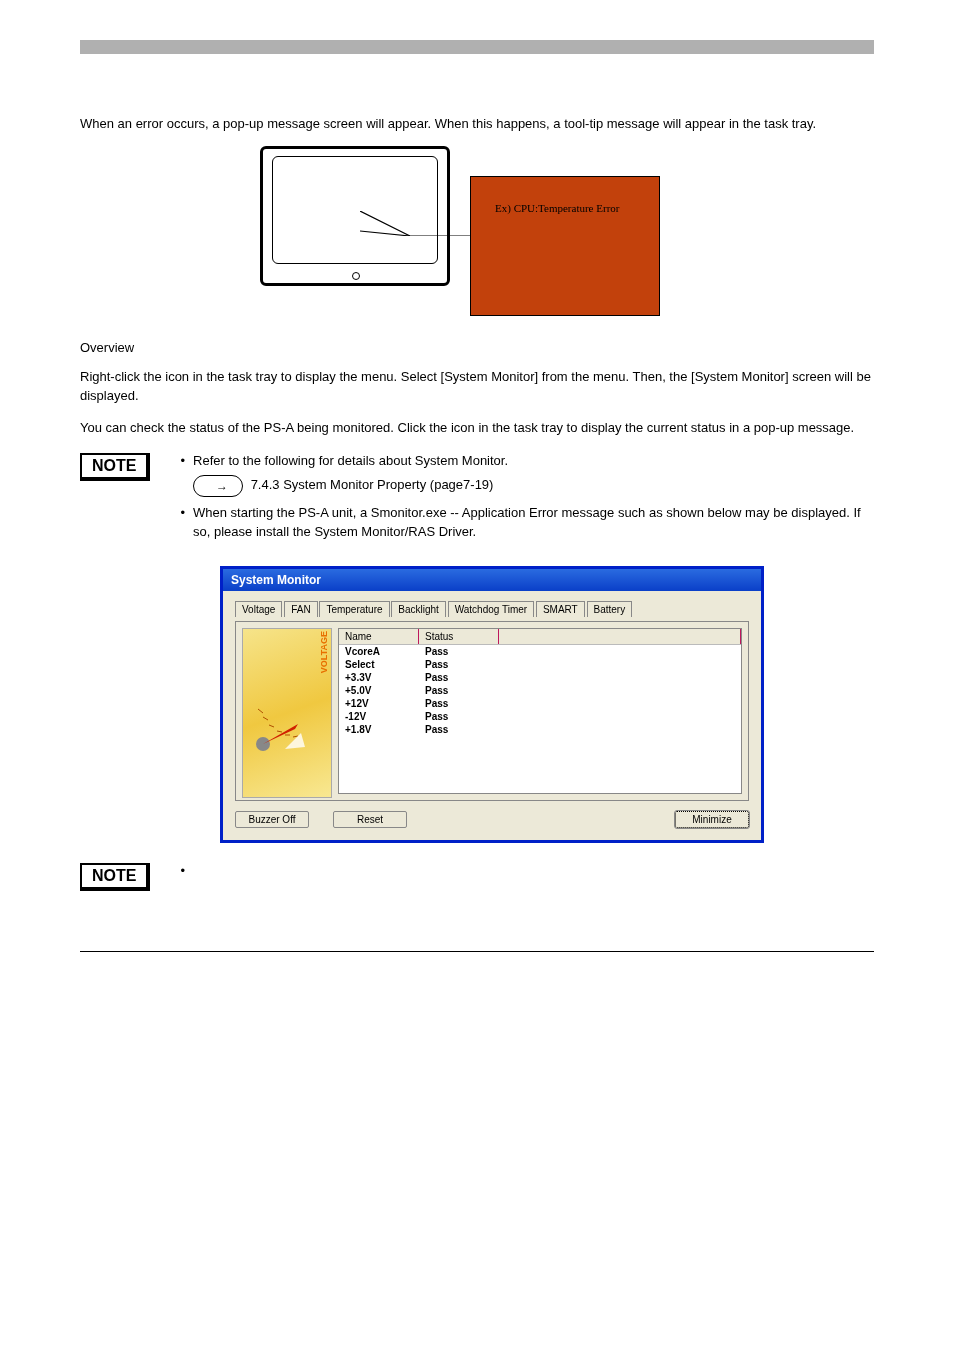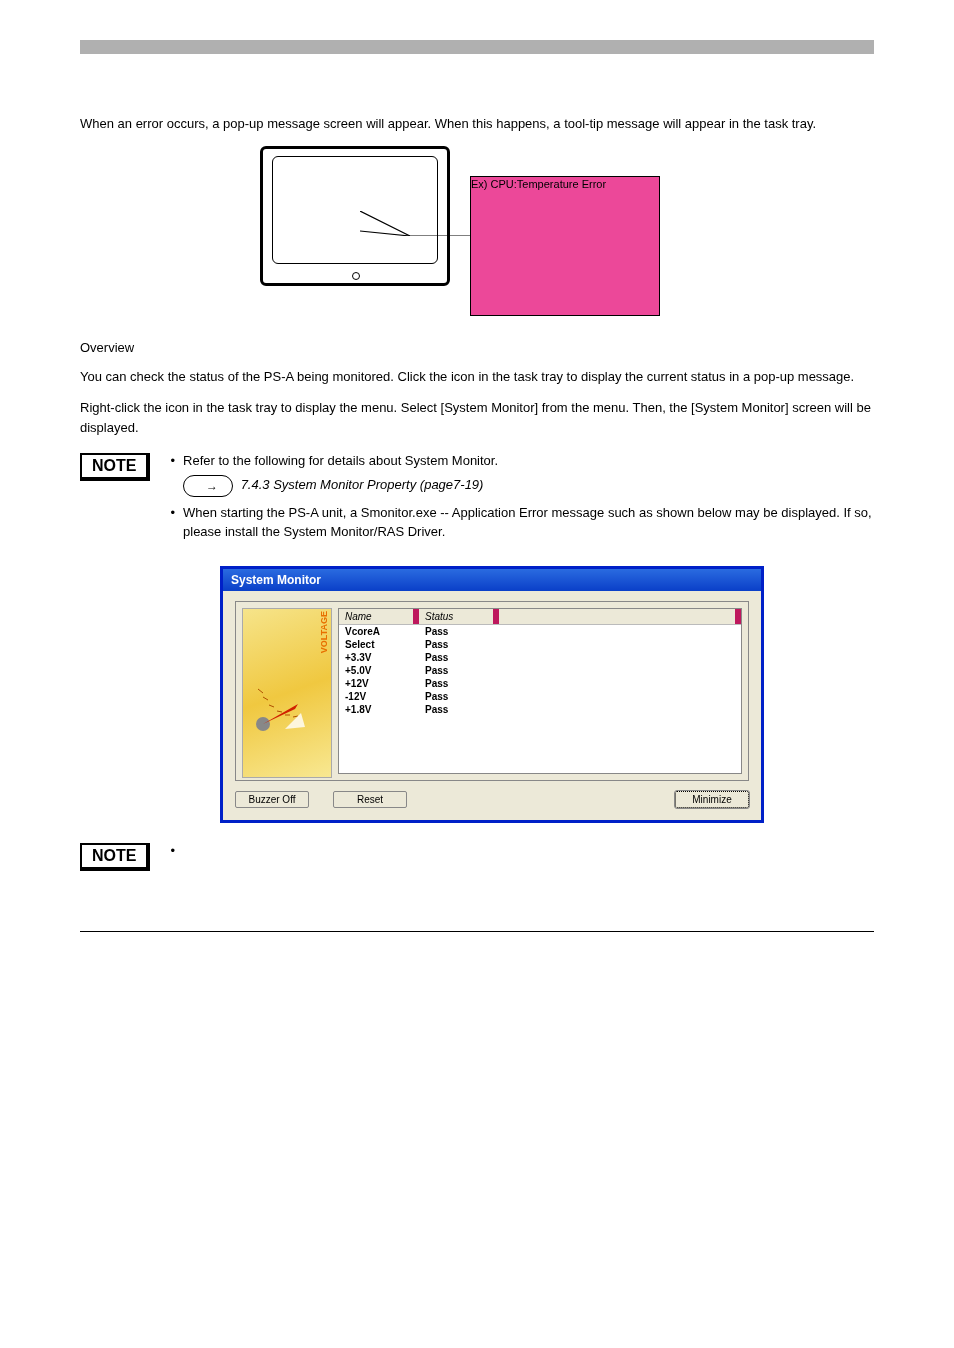--- a/index.html
+++ b/index.html
@@ -57,35 +57,36 @@
     left: 92px; top: 126px;
     width: 8px; height: 8px;
     border: 1px solid #000;
     border-radius: 50%;
   }
   .callout-box {
     position: absolute;
     left: 210px; top: 30px;
     width: 190px; height: 140px;
     border: 1.5px solid #000;
-    background: #ec4899;
-    padding: 0;
+    background: #c2410c;
+    padding: 24px;
     font-size: 11px;
     line-height: 1.4;
+    font-family: Liberation Serif, serif;
   }
   .callout-line {
     position: absolute;
     left: 100px; top: 65px;
     width: 110px; height: 25px;
   }
   .note-row {
     display: flex;
     align-items: flex-start;
     margin: 14px 0 8px 0;
-    gap: 20px;
+    gap: 30px;
   }
   .note-box {
     border: 2.5px solid #000;
     border-right-width: 4px;
     border-bottom-width: 4px;
     padding: 2px 10px;
     font-weight: bold;
     font-size: 16px;
     flex-shrink: 0;
     margin-top: 2px;
@@ -187,22 +188,21 @@
     font-size: 10px;
     overflow: hidden;
   }
   .list-header {
     display: flex;
     background: #ece9d8;
     border-bottom: 1px solid #bbb;
   }
   .list-header div {
     padding: 2px 6px;
-    border-right: 6px solid #be185d;
-    font-style: italic;
+    border-right: 1px solid #be185d;
   }
   .col-name { width: 80px; }
   .col-status { width: 80px; }
   .col-rest { flex: 1; }
   .list-rows {
     padding: 0;
   }
   .list-row {
     display: flex;
     padding: 0 6px;
@@ -254,50 +254,59 @@
     <svg class="callout-line">
       <polyline points="0,0 50,25 110,25" fill="none" stroke="#000" stroke-width="1.2"></polyline>
       <polyline points="0,20 50,25" fill="none" stroke="#000" stroke-width="1.2"></polyline>
     </svg>
     <div class="callout-box">
       <span>Ex) CPU:Temperature Error</span>
     </div>
   </div>
 
   <div class="section-title">Overview</div>
+  <div class="para">Right-click the icon in the task tray to display the menu. Select [System Monitor] from the menu. Then, the [System Monitor] screen will be displayed.</div>
   <div class="para">You can check the status of the PS-A being monitored. Click the icon in the task tray to display the current status in a pop-up message.</div>
-  <div class="para">Right-click the icon in the task tray to display the menu. Select [System Monitor] from the menu. Then, the [System Monitor] screen will be displayed.</div>
 
   <div class="note-row">
     <div class="note-box">NOTE</div>
     <div class="note-body">
       <div class="bullet">
         <span class="dot">•</span>
         <div>
           <div>Refer to the following for details about System Monitor.</div>
-          <div style="margin-top:4px;font-style:italic;">
+          <div style="margin-top:4px;">
             <span class="pill-arrow">→</span>
             <span>7.4.3 System Monitor Property (page7-19)</span>
           </div>
         </div>
       </div>
       <div class="bullet" style="margin-top:6px;">
         <span class="dot">•</span>
         <div>
           <span>When starting the PS-A unit, a Smonitor.exe -- Application Error message such as shown below may be displayed.</span>
           <span>If so, please install the System Monitor/RAS Driver.</span>
         </div>
       </div>
     </div>
   </div>
 
 
   <div class="win-wrap">
     <div class="win-title">System Monitor</div>
     <div class="win-body">
+      <div class="tabrow">
+        <span class="tab active">Voltage</span>
+        <span class="tab">FAN</span>
+        <span class="tab">Temperature</span>
+        <span class="tab">Backlight</span>
+        <span class="tab">Watchdog Timer</span>
+        <span class="tab">SMART</span>
+        <span class="tab">Battery</span>
+      </div>
       <div class="tab-panel">
         <div class="gauge-img">
           <div class="gauge-bg"></div>
           <div class="gauge-label">VOLTAGE</div>
           <svg class="gauge-ticks" viewBox="0 0 70 70">
             <g stroke="#b05000" stroke-width="1" fill="none">
               <line x1="5" y1="20" x2="10" y2="24"></line>
               <line x1="10" y1="28" x2="15" y2="31"></line>
               <line x1="16" y1="36" x2="21" y2="38"></line>
               <line x1="24" y1="42" x2="29" y2="43"></line>

